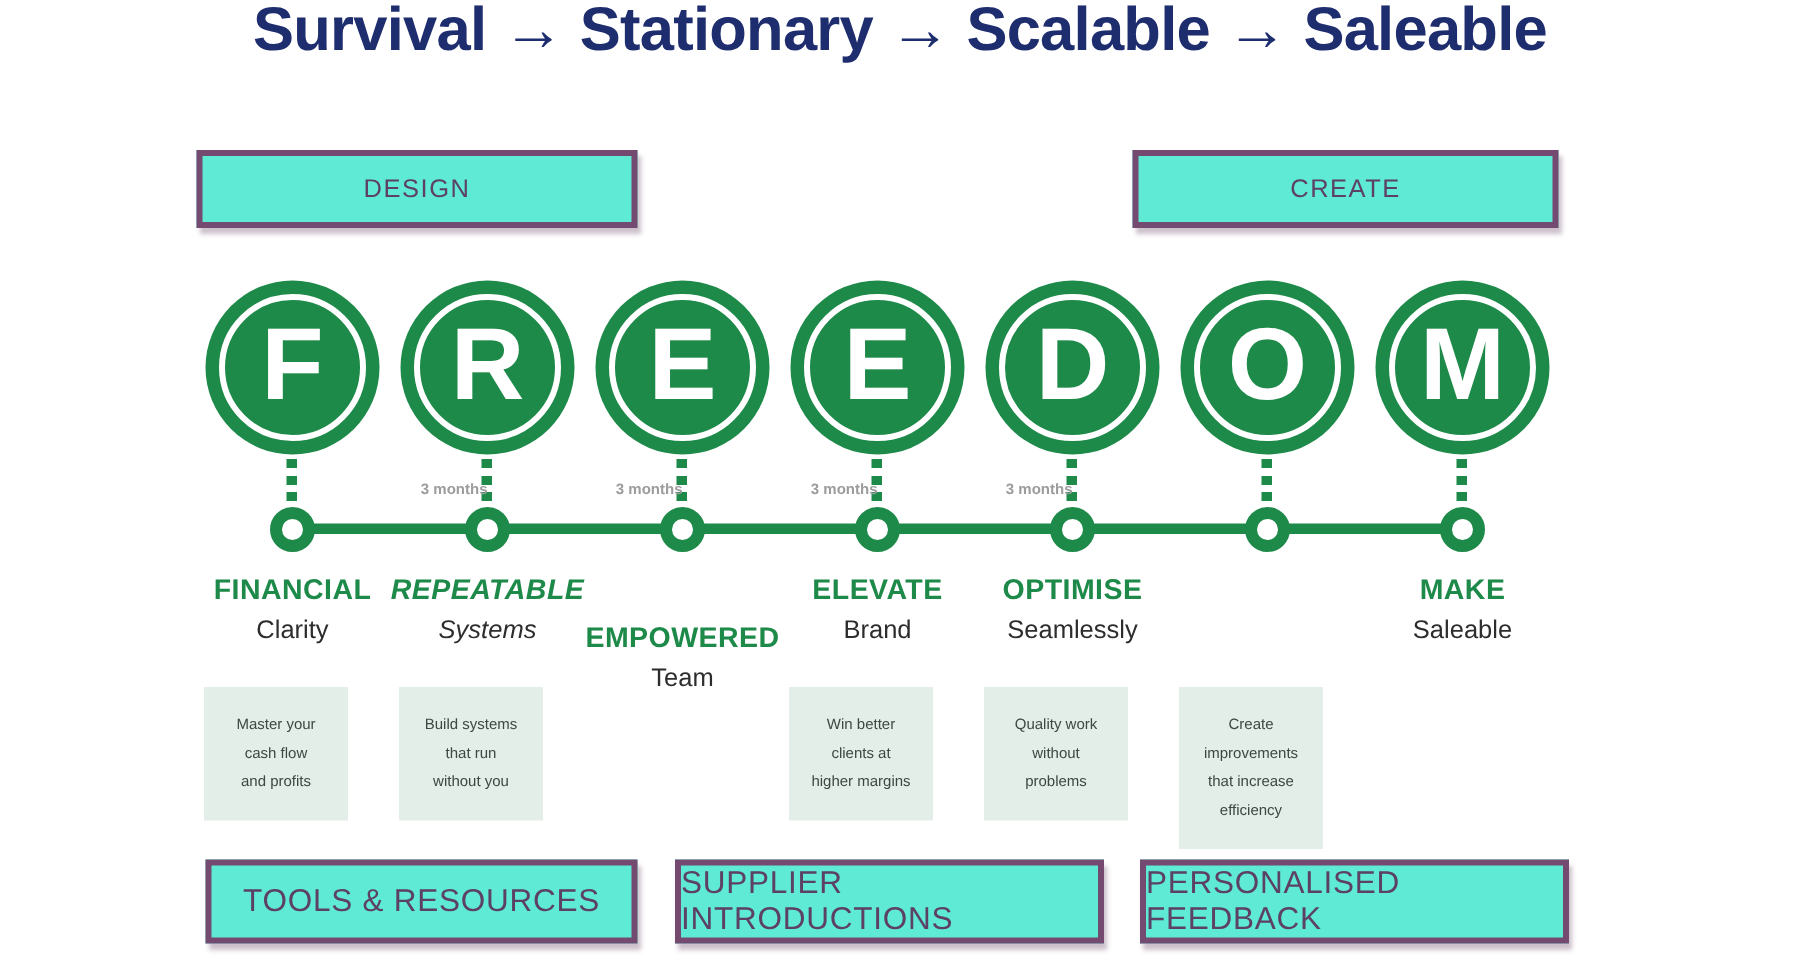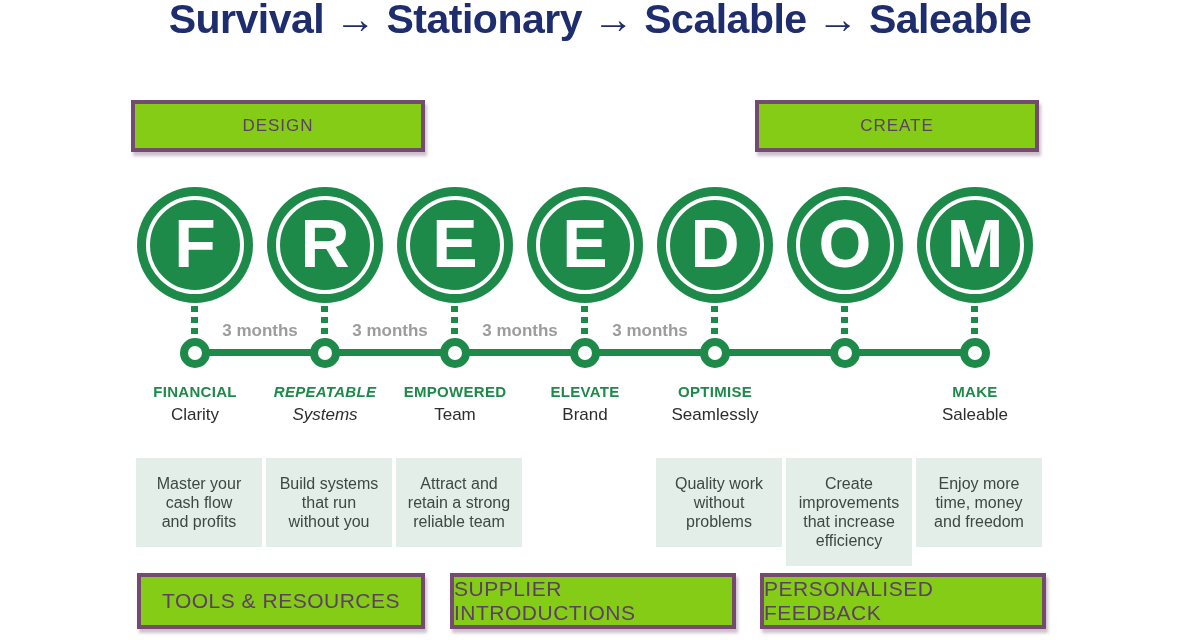--- a/index.html
+++ b/index.html
@@ -3,47 +3,47 @@
 <meta charset="utf-8">
 <style>
   * { margin:0; padding:0; box-sizing:border-box; }
   html,body { background:#ffffff; }
   body { font-family:"Liberation Sans", sans-serif; }
   .canvas { position:relative; width:1200px; height:640px; margin:0 auto; background:#ffffff; overflow:hidden; }
 
   .title { position:absolute; top:-4px; left:0; width:100%; text-align:center;
            font-size:41px; font-weight:700; letter-spacing:-0.5px; color:#1e2d6e; }
 
-  .pill { position:absolute; background:#84cc16; border:4px solid #744a71; color:#5d4065;
+  .pill { position:absolute; background:#5eead4; border:4px solid #744a71; color:#5d4065;
           display:flex; align-items:center; justify-content:center;
           box-shadow:2px 4px 3px rgba(109,74,105,0.35); }
   .pill.top { top:100px; height:52px; font-size:17px; letter-spacing:1px; }
   .pill.bottom { top:573px; height:56px; font-size:21px; letter-spacing:0.5px; }
 
   .circle { position:absolute; top:187px; width:116px; height:116px; border-radius:50%;
             background:#1e8a4a; display:flex; align-items:center; justify-content:center; }
   .circle::after { content:""; position:absolute; inset:9px; border:4px solid #ffffff; border-radius:50%; }
   .circle .letter { color:#ffffff; font-size:68px; font-weight:700; line-height:1; padding-bottom:4px; }
 
   .dotv { position:absolute; top:306px; width:7px; height:34px;
           background:repeating-linear-gradient(to bottom,#1e8a4a 0 6px,transparent 6px 11px); }
 
   .tline { position:absolute; top:349px; left:195px; width:780px; height:7px; background:#1e8a4a; }
   .node { position:absolute; top:338px; width:30px; height:30px; border-radius:50%;
           background:#ffffff; border:8px solid #1e8a4a; z-index:2; }
 
-  .interval { position:absolute; top:321px; width:130px; text-align:center;
-              font-size:17px; font-weight:700; color:#9c9c9c; }
+  .interval { position:absolute; top:321px; width:130px; text-align:right;
+              font-size:10px; font-weight:700; color:#9c9c9c; }
 
   .step-label { position:absolute; top:383px; width:150px; text-align:center; }
-  .keyword { font-size:15px; font-weight:700; letter-spacing:0.3px; color:#1e8a4a; }
+  .keyword { font-size:19px; font-weight:700; letter-spacing:0.3px; color:#1e8a4a; }
   .subtitle { font-size:17px; color:#2d2d2d; margin-top:5px; }
 
-  .desc { position:absolute; top:458px; width:126px; background:#e3eee8; color:#3e4843;
-          font-size:16px; line-height:19px; text-align:center; padding:16px 3px;
+  .desc { position:absolute; top:458px; width:96px; background:#e3eee8; color:#3e4843;
+          font-size:10px; line-height:19px; text-align:center; padding:16px 3px;
           white-space:pre-line; }
 </style>
 </head>
 <body>
 
 <div class="canvas">
 
   <div class="title">Survival → Stationary → Scalable → Saleable</div>
 
   <div class="pill top" style="left:131px;width:294px;">
@@ -98,21 +98,21 @@
   <div class="interval" style="left:585px;">3 months</div>
 
   <div class="step-label" style="left:120px;">
     <div class="keyword">FINANCIAL</div>
     <div class="subtitle">Clarity</div>
   </div>
   <div class="step-label" style="left:250px;font-style:italic;">
     <div class="keyword">REPEATABLE</div>
     <div class="subtitle">Systems</div>
   </div>
-  <div class="step-label" style="left:380px;">
+  <div class="step-label" style="left:380px;margin-top:32px;">
     <div class="keyword">EMPOWERED</div>
     <div class="subtitle">Team</div>
   </div>
   <div class="step-label" style="left:510px;">
     <div class="keyword">ELEVATE</div>
     <div class="subtitle">Brand</div>
   </div>
   <div class="step-label" style="left:640px;">
     <div class="keyword">OPTIMISE</div>
     <div class="subtitle">Seamlessly</div>
@@ -121,33 +121,30 @@
     <div class="keyword">MAKE</div>
     <div class="subtitle">Saleable</div>
   </div>
 
   <div class="desc" style="left:136px;">Master your
 cash flow
 and profits</div>
   <div class="desc" style="left:266px;">Build systems
 that run
 without you</div>
-  <div class="desc" style="left:396px;">Attract and
-retain a strong
-reliable team</div>
+  <div class="desc" style="left:526px;">Win better
+clients at
+higher margins</div>
   <div class="desc" style="left:656px;">Quality work
 without
 problems</div>
   <div class="desc" style="left:786px;">Create
 improvements
 that increase
 efficiency</div>
-  <div class="desc" style="left:916px;">Enjoy more
-time, money
-and freedom</div>
 
   <div class="pill bottom" style="left:137px;width:288px;">
     <span>TOOLS &amp; RESOURCES</span>
   </div>
   <div class="pill bottom" style="left:450px;width:286px;">
     <span>SUPPLIER INTRODUCTIONS</span>
   </div>
   <div class="pill bottom" style="left:760px;width:286px;">
     <span>PERSONALISED FEEDBACK</span>
   </div>

